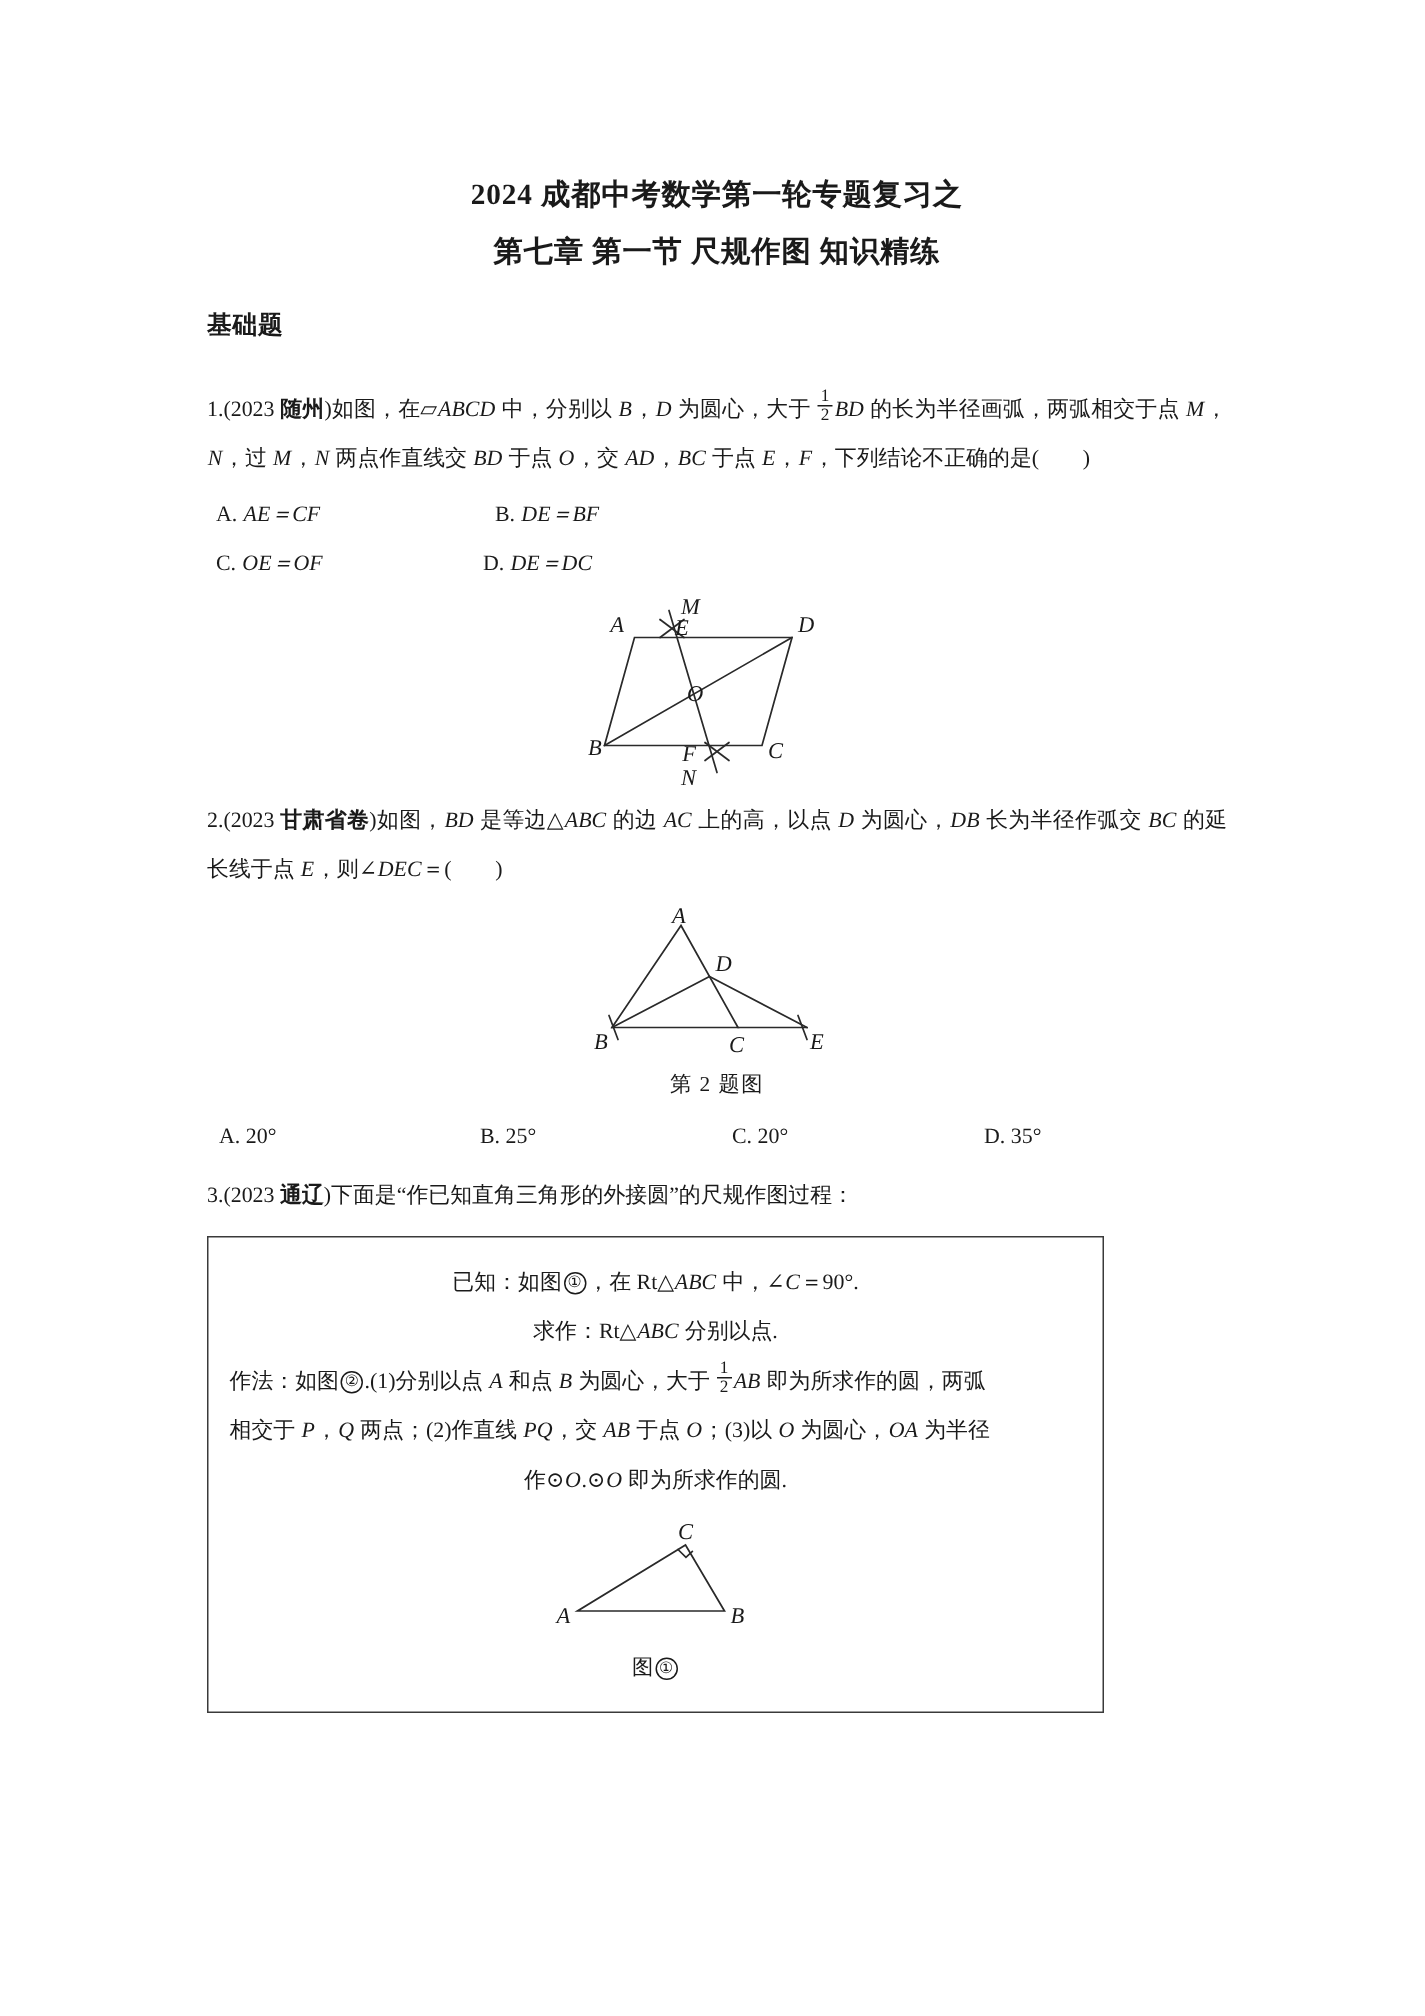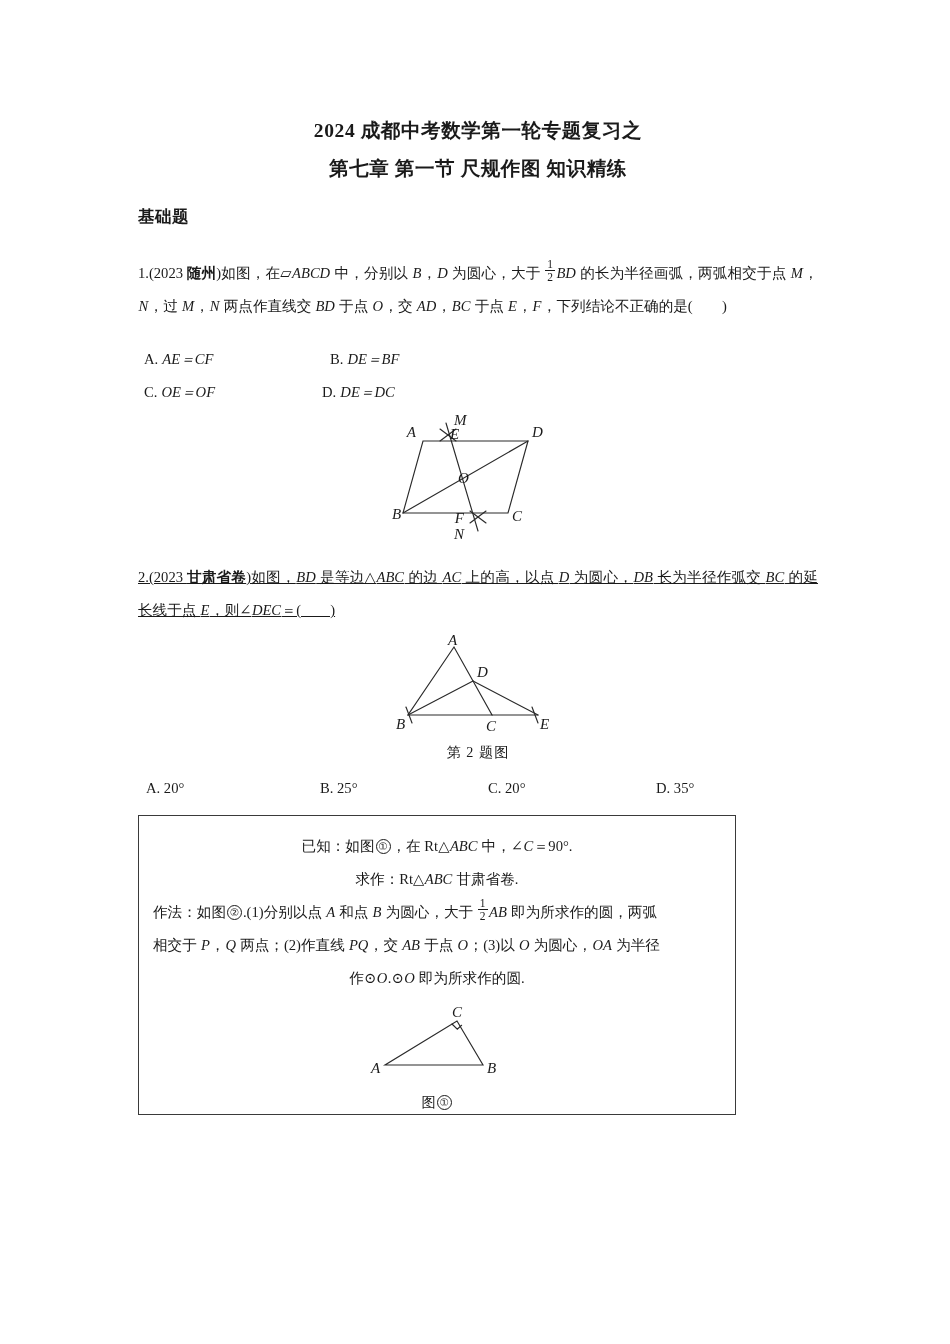--- a/index.html
+++ b/index.html
@@ -50,21 +50,21 @@
   }
 
   
   .q {
     font-size: 14.6px;
     line-height: 33px;
     text-align: justify;
     text-justify: inter-ideograph;
   }
   .q-1 { margin-top: 29px; }
-  .q-2 { margin-top: 20px; text-decoration: underline; }
+  .q-2 { margin-top: 6px; }
   .q-3 { margin-top: 6px; }
 
   .mi {            
     font-style: italic;
     font-family: "Liberation Serif", "DejaVu Serif", serif;
     padding: 0 0.5px;
   }
   .mn { font-style: normal; }
 
   
@@ -80,21 +80,21 @@
   }
   .frac .num { display: block; padding: 0 2px; }
   .frac .den { display: block; padding: 0 2px; border-top: 1px solid #1a1a1a; }
 
   
   .opts {
     font-size: 14.6px;
     line-height: 33px;
     position: relative;
   }
-  .opts-1 { margin-top: 20px; }
+  .opts-1 { margin-top: 4px; }
   .opt {
     position: absolute;
     white-space: nowrap;
   }
   .opt-row { position: relative; height: 33px; }
 
   .opts-2 {
     margin-top: 10px;
     height: 33px;
   }
@@ -115,21 +115,21 @@
     font-family: "Liberation Serif", "DejaVu Serif", serif;
     font-style: italic;
     font-size: 15px;
     fill: #1a1a1a;
   }
 
   
   .box {
     border: 1.3px solid #3a3a3a;
     margin-top: 10px;
-    padding: 14px 14px 2px 14px;
+    padding: 14px 14px 20px 14px;
     width: 568px;
     box-sizing: content-box;
   }
   .box-line {
     font-size: 14.6px;
     line-height: 33px;
     text-align: justify;
     text-justify: inter-ideograph;
   }
   .box-center { text-align: center; }
@@ -243,29 +243,32 @@
 
     <div class="opts opts-2">
       <div class="opt-row">
         <span class="opt" style="left:8px;text-align:center;"><span class="mn">A.</span>&nbsp;<span class="mn">20°</span></span>
         <span class="opt" style="left:182px;"><span class="mn">B.</span>&nbsp;<span class="mn">25°</span></span>
         <span class="opt" style="left:350px;"><span class="mn">C.</span>&nbsp;<span class="mn">20°</span></span>
         <span class="opt" style="left:518px;"><span class="mn">D.</span>&nbsp;<span class="mn">35°</span></span>
       </div>
     </div>
 
+    <div class="q q-3">
+      <span class="mn">3.</span><span class="mn">(2023 </span><span class="mn" style="font-weight:bold">通辽</span><span class="mn">)下面是“作已知直角三角形的外接圆”的尺规作图过程：</span>
+    </div>
 
     <div class="box">
 
       <div class="box-line box-center">
         <span class="mn">已知：如图</span><span class="circnum">①</span><span class="mn">，在 Rt△</span><span class="mi">ABC</span><span class="mn"> 中，∠</span><span class="mi">C</span><span class="mn">＝90°.</span>
       </div>
 
       <div class="box-line box-center">
-        <span class="mn">求作：Rt△</span><span class="mi">ABC</span><span class="mn"> 甘肃省卷.</span>
+        <span class="mn">求作：Rt△</span><span class="mi">ABC</span><span class="mn"> 分别以点.</span>
       </div>
 
       <div class="box-line">
         <span class="mn">作法：如图</span><span class="circnum">②</span><span class="mn">.(1)分别以点 </span><span class="mi">A</span><span class="mn"> 和点 </span><span class="mi">B</span><span class="mn"> 为圆心，大于 </span><span class="frac"><span class="num">1</span><span class="den">2</span></span><span class="mi">AB</span><span class="mn"> 即为所求作的圆，两弧</span>
       </div>
 
       <div class="box-line">
         <span class="mn">相交于 </span><span class="mi">P</span><span class="mn">，</span><span class="mi">Q</span><span class="mn"> 两点；(2)作直线 </span><span class="mi">PQ</span><span class="mn">，交 </span><span class="mi">AB</span><span class="mn"> 于点 </span><span class="mi">O</span><span class="mn">；(3)以 </span><span class="mi">O</span><span class="mn"> 为圆心，</span><span class="mi">OA</span><span class="mn"> 为半径</span>
       </div>
 

